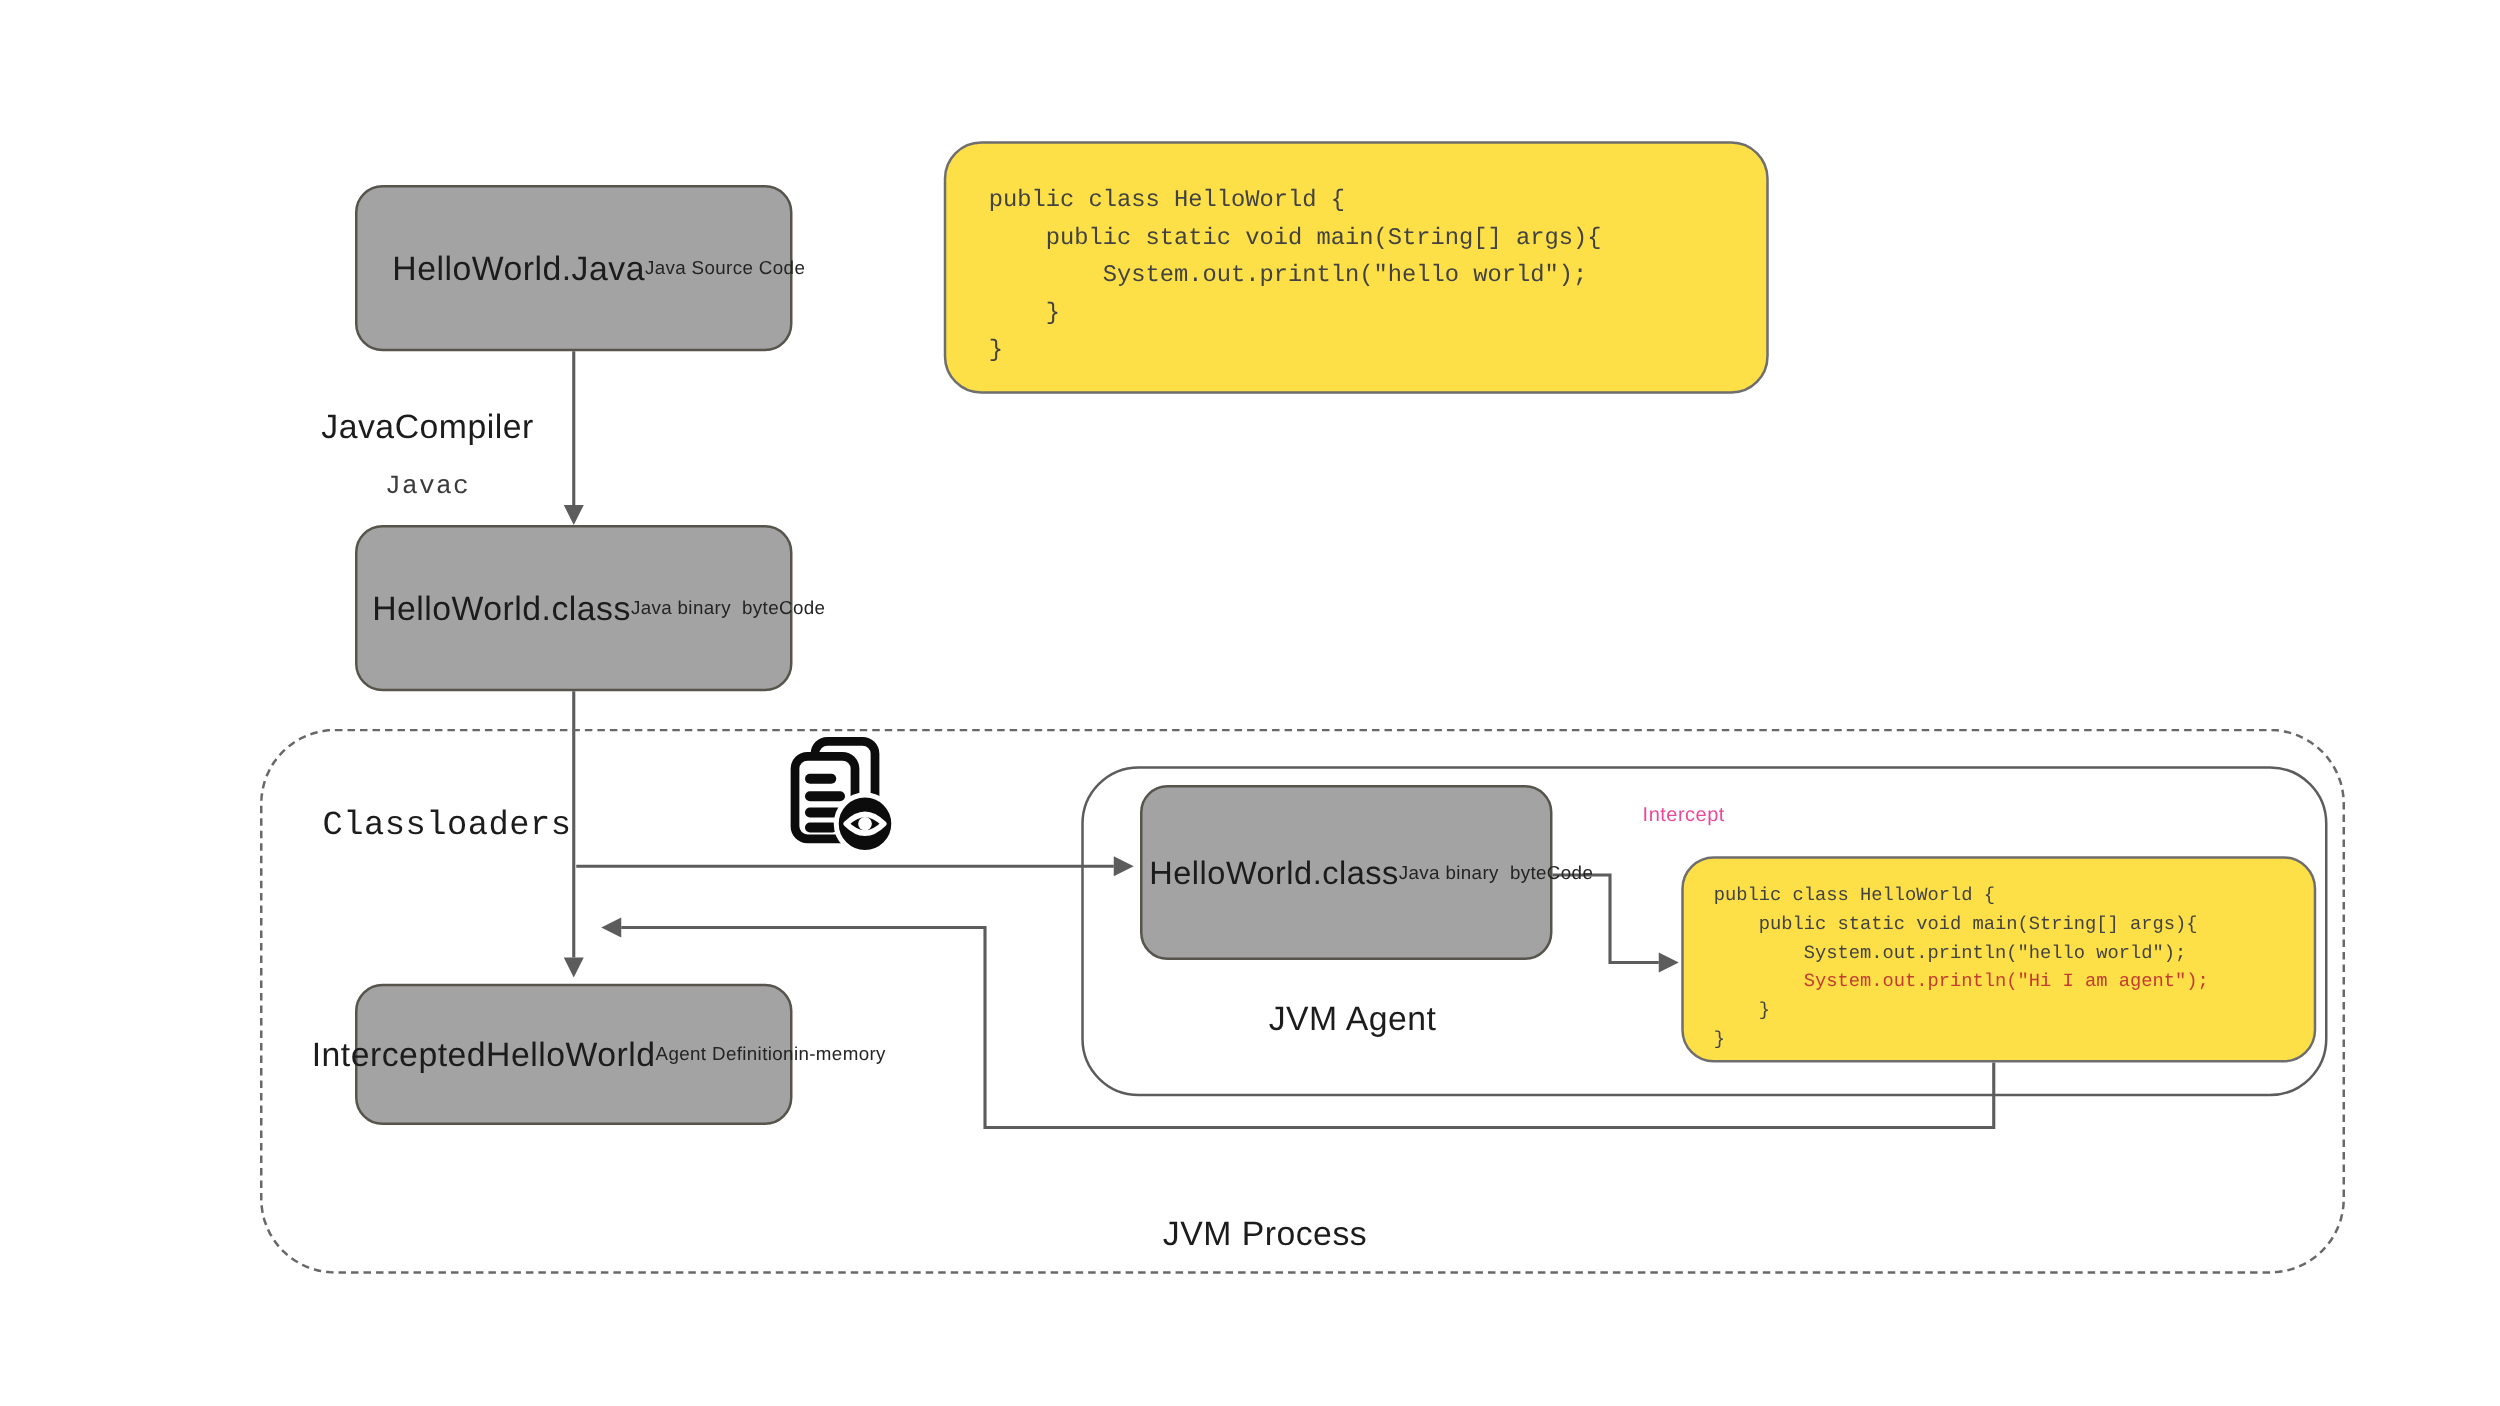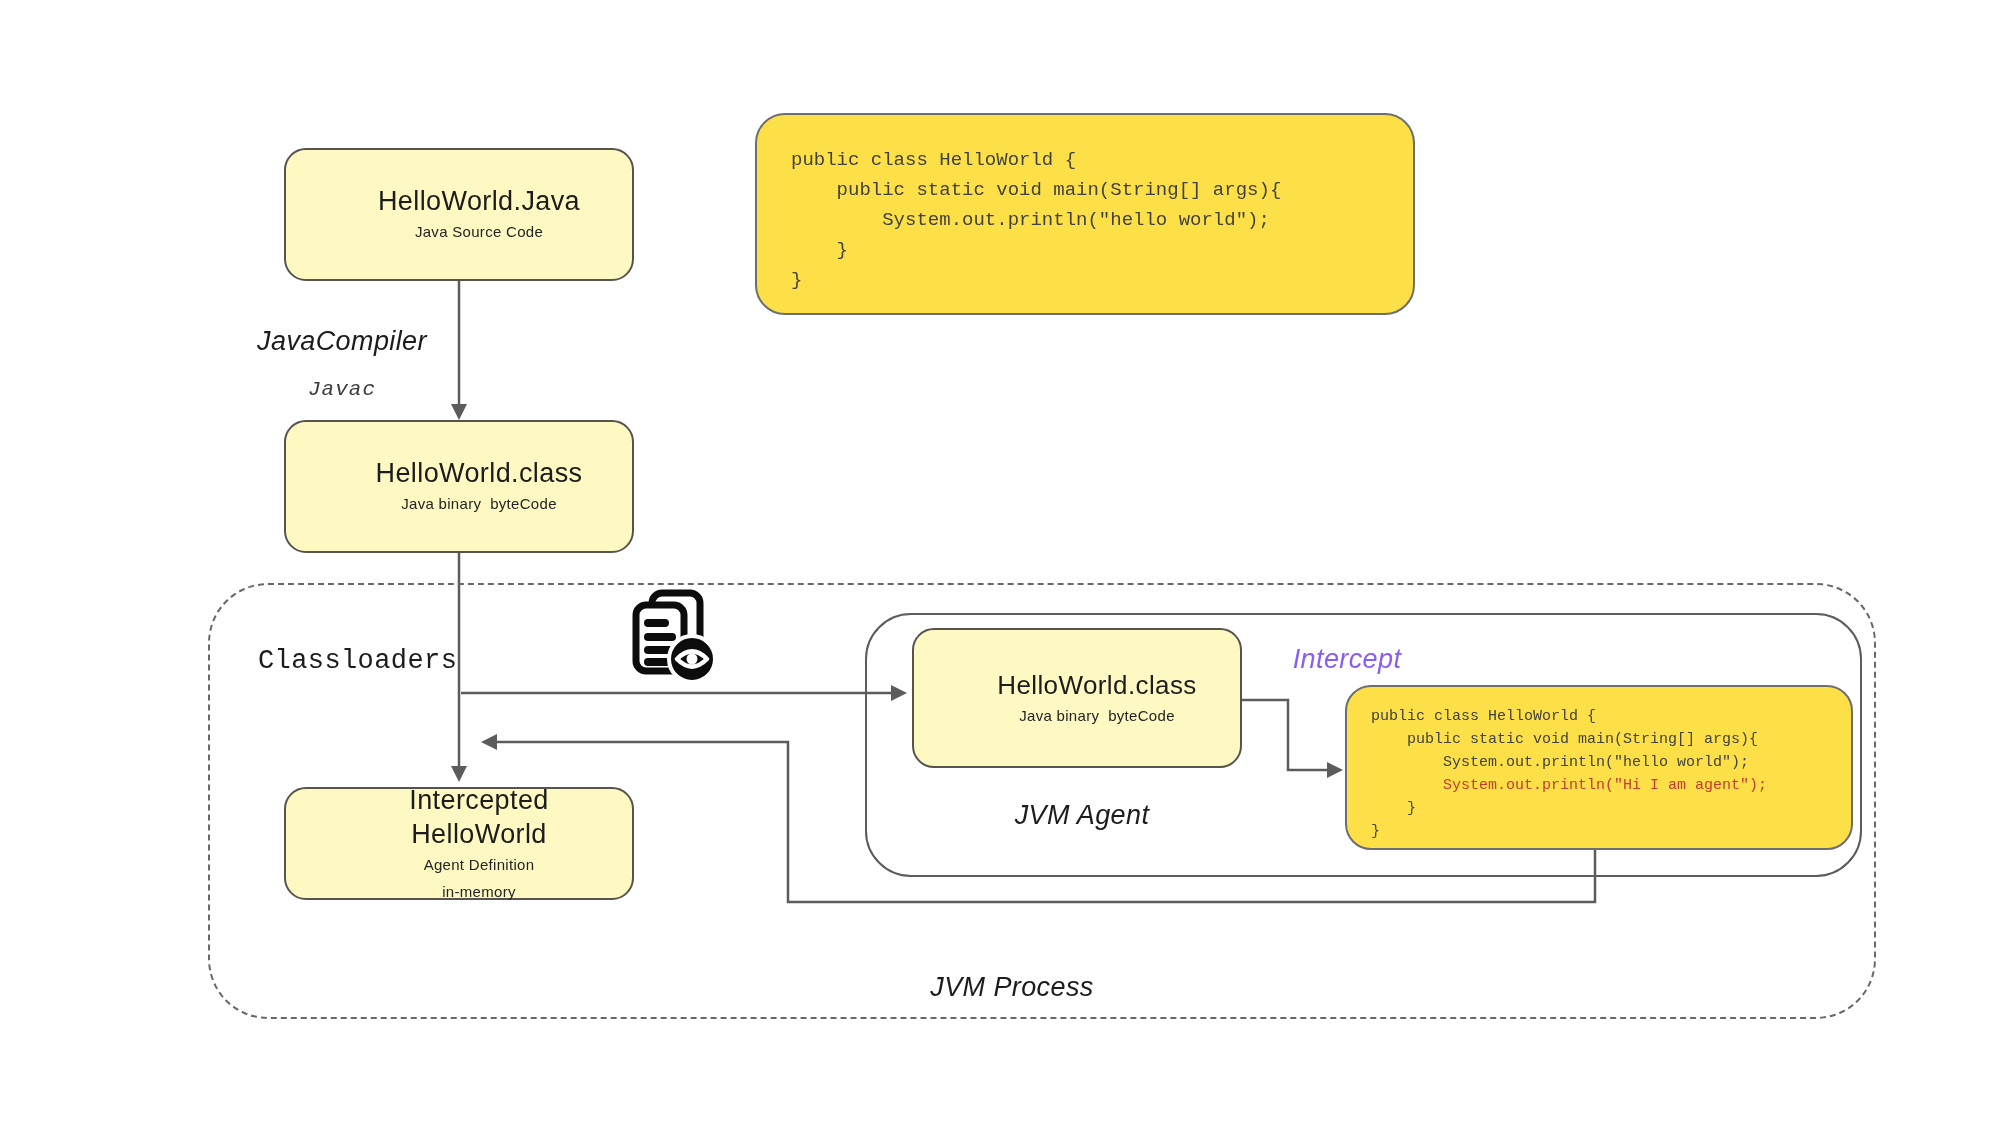--- a/index.html
+++ b/index.html
@@ -3,45 +3,45 @@
 <meta charset="utf-8">
 <style>
   html,body{margin:0;padding:0;background:#ffffff;}
   #canvas{
     position:relative;width:2000px;height:1125px;background:#ffffff;overflow:hidden;
     font-family:"Liberation Sans",sans-serif;color:#1c1c1c;
   }
   
   .node{
     position:absolute;box-sizing:border-box;
-    background:#fef9c3;border:2px solid #57544c;border-radius:22px;
-    display:flex;flex-direction:column;align-items:center;justify-content:center;
+    background:#a3a3a3;border:2px solid #57544c;border-radius:22px;
+    display:flex;flex-direction:row;align-items:center;justify-content:center;
     text-align:center;
     padding-left:40px;
   }
   .node .title{font-size:27px;letter-spacing:.4px;color:#1c1c1c;line-height:34px;white-space:pre;}
   .node .subtitle{font-size:15px;letter-spacing:.3px;color:#242424;line-height:27px;white-space:pre;}
   
   .codebox{
     position:absolute;box-sizing:border-box;background:#fde047;
     border:2px solid #6e6e6e;border-radius:30px;
     font-family:"Liberation Mono","DejaVu Sans Mono",monospace;color:#424242;
   }
   .codebox .code-line{white-space:pre;}
   .codebox.main-code{padding:30px 10px 0 34px;font-size:19px;}
   .codebox.main-code .code-line{line-height:30px;}
   .codebox.agent-code{padding:18px 8px 0 24px;font-size:15px;border-radius:26px;}
   .codebox.agent-code .code-line{line-height:23px;}
   .code-line.hl{color:#c43b32;}
   
   .lbl{position:absolute;white-space:pre;}
-  .lbl.center{transform:translateX(-50%);text-align:right;font-style:italic;}
+  .lbl.center{transform:translateX(-50%);text-align:right;}
   .lbl-big{font-size:27px;letter-spacing:.4px;color:#1c1c1c;}
   .lbl-mono{font-family:"Liberation Mono","DejaVu Sans Mono",monospace;font-size:21px;color:#3c3c3c;letter-spacing:1px;margin-top:16px;}
-  .lbl-red{font-size:27px;color:#8b5cf6;letter-spacing:.4px;}
+  .lbl-red{font-size:16px;color:#ec4899;letter-spacing:.4px;}
   
   .jvm-process{
     position:absolute;left:208px;top:583px;width:1668px;height:436px;box-sizing:border-box;
     border:2.5px dashed #686868;border-radius:60px;background:transparent;
   }
   .jvm-agent{
     position:absolute;left:865px;top:613px;width:997px;height:264px;box-sizing:border-box;
     border:2px solid #5c5c5c;border-radius:46px;background:transparent;
   }
   svg.overlay{position:absolute;left:0;top:0;}

